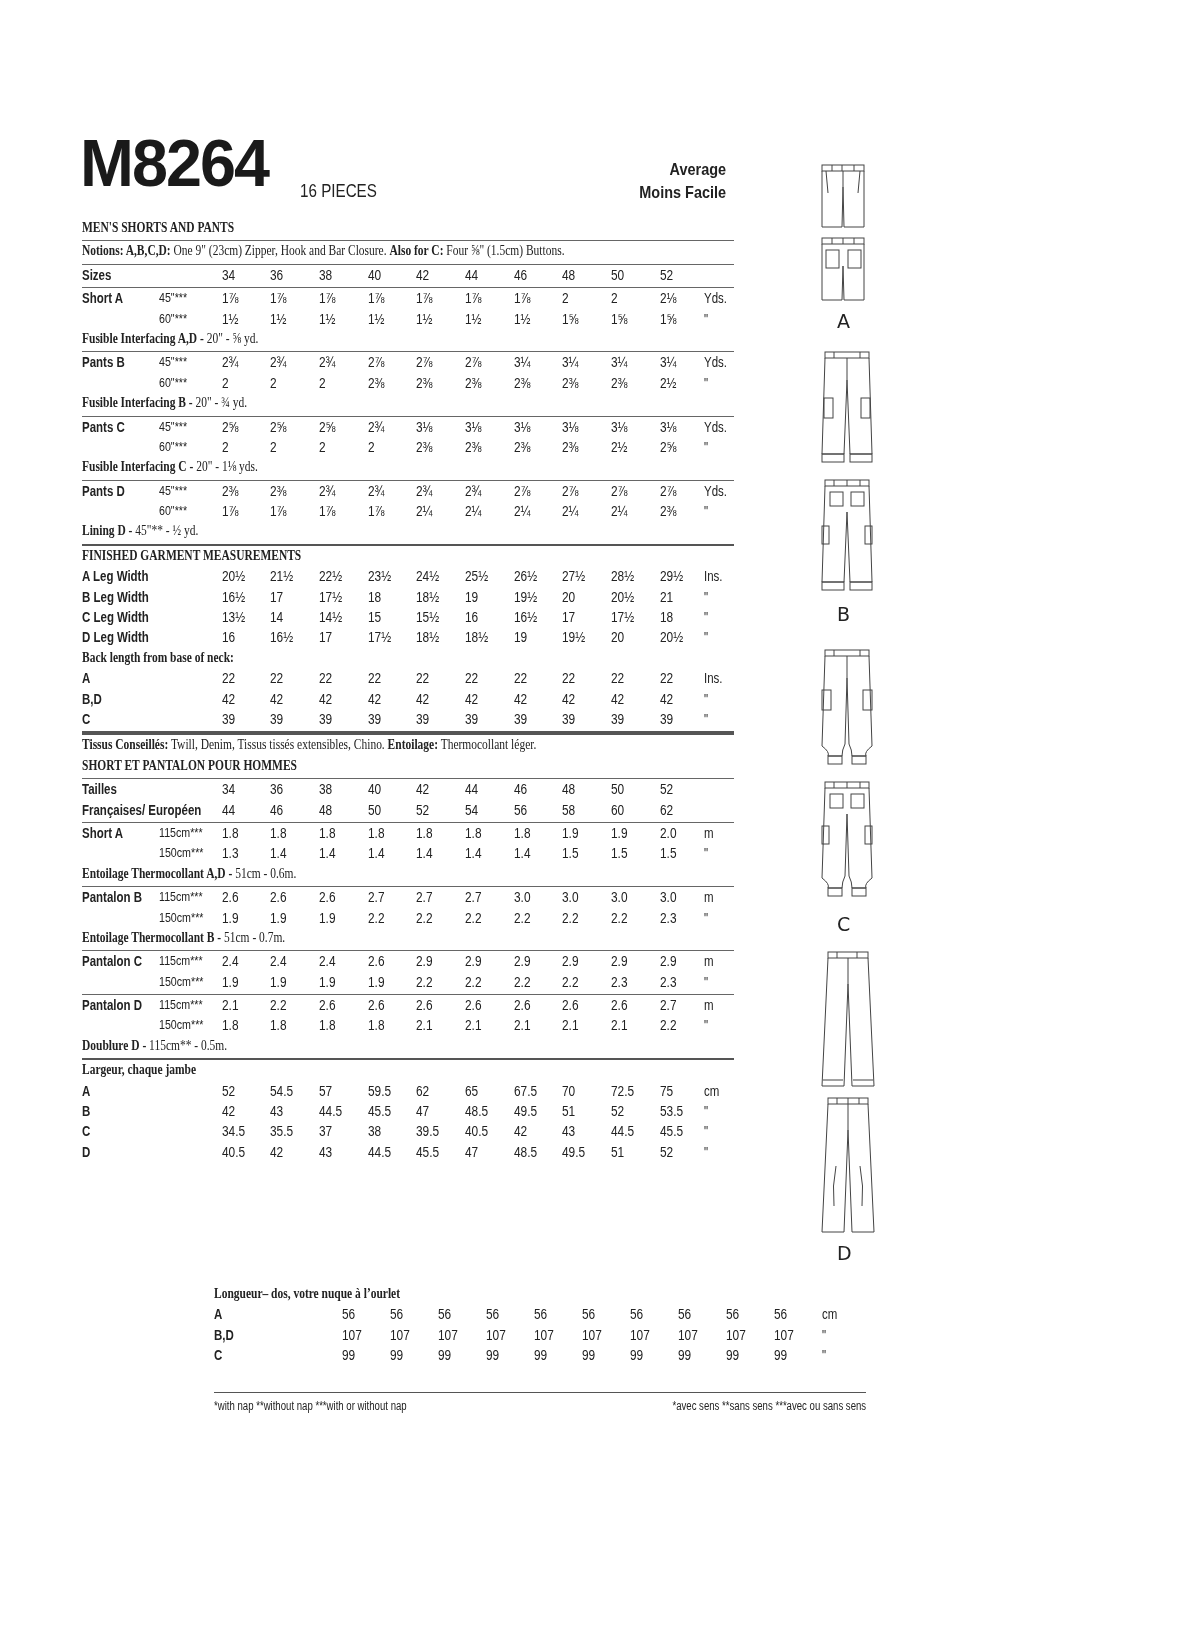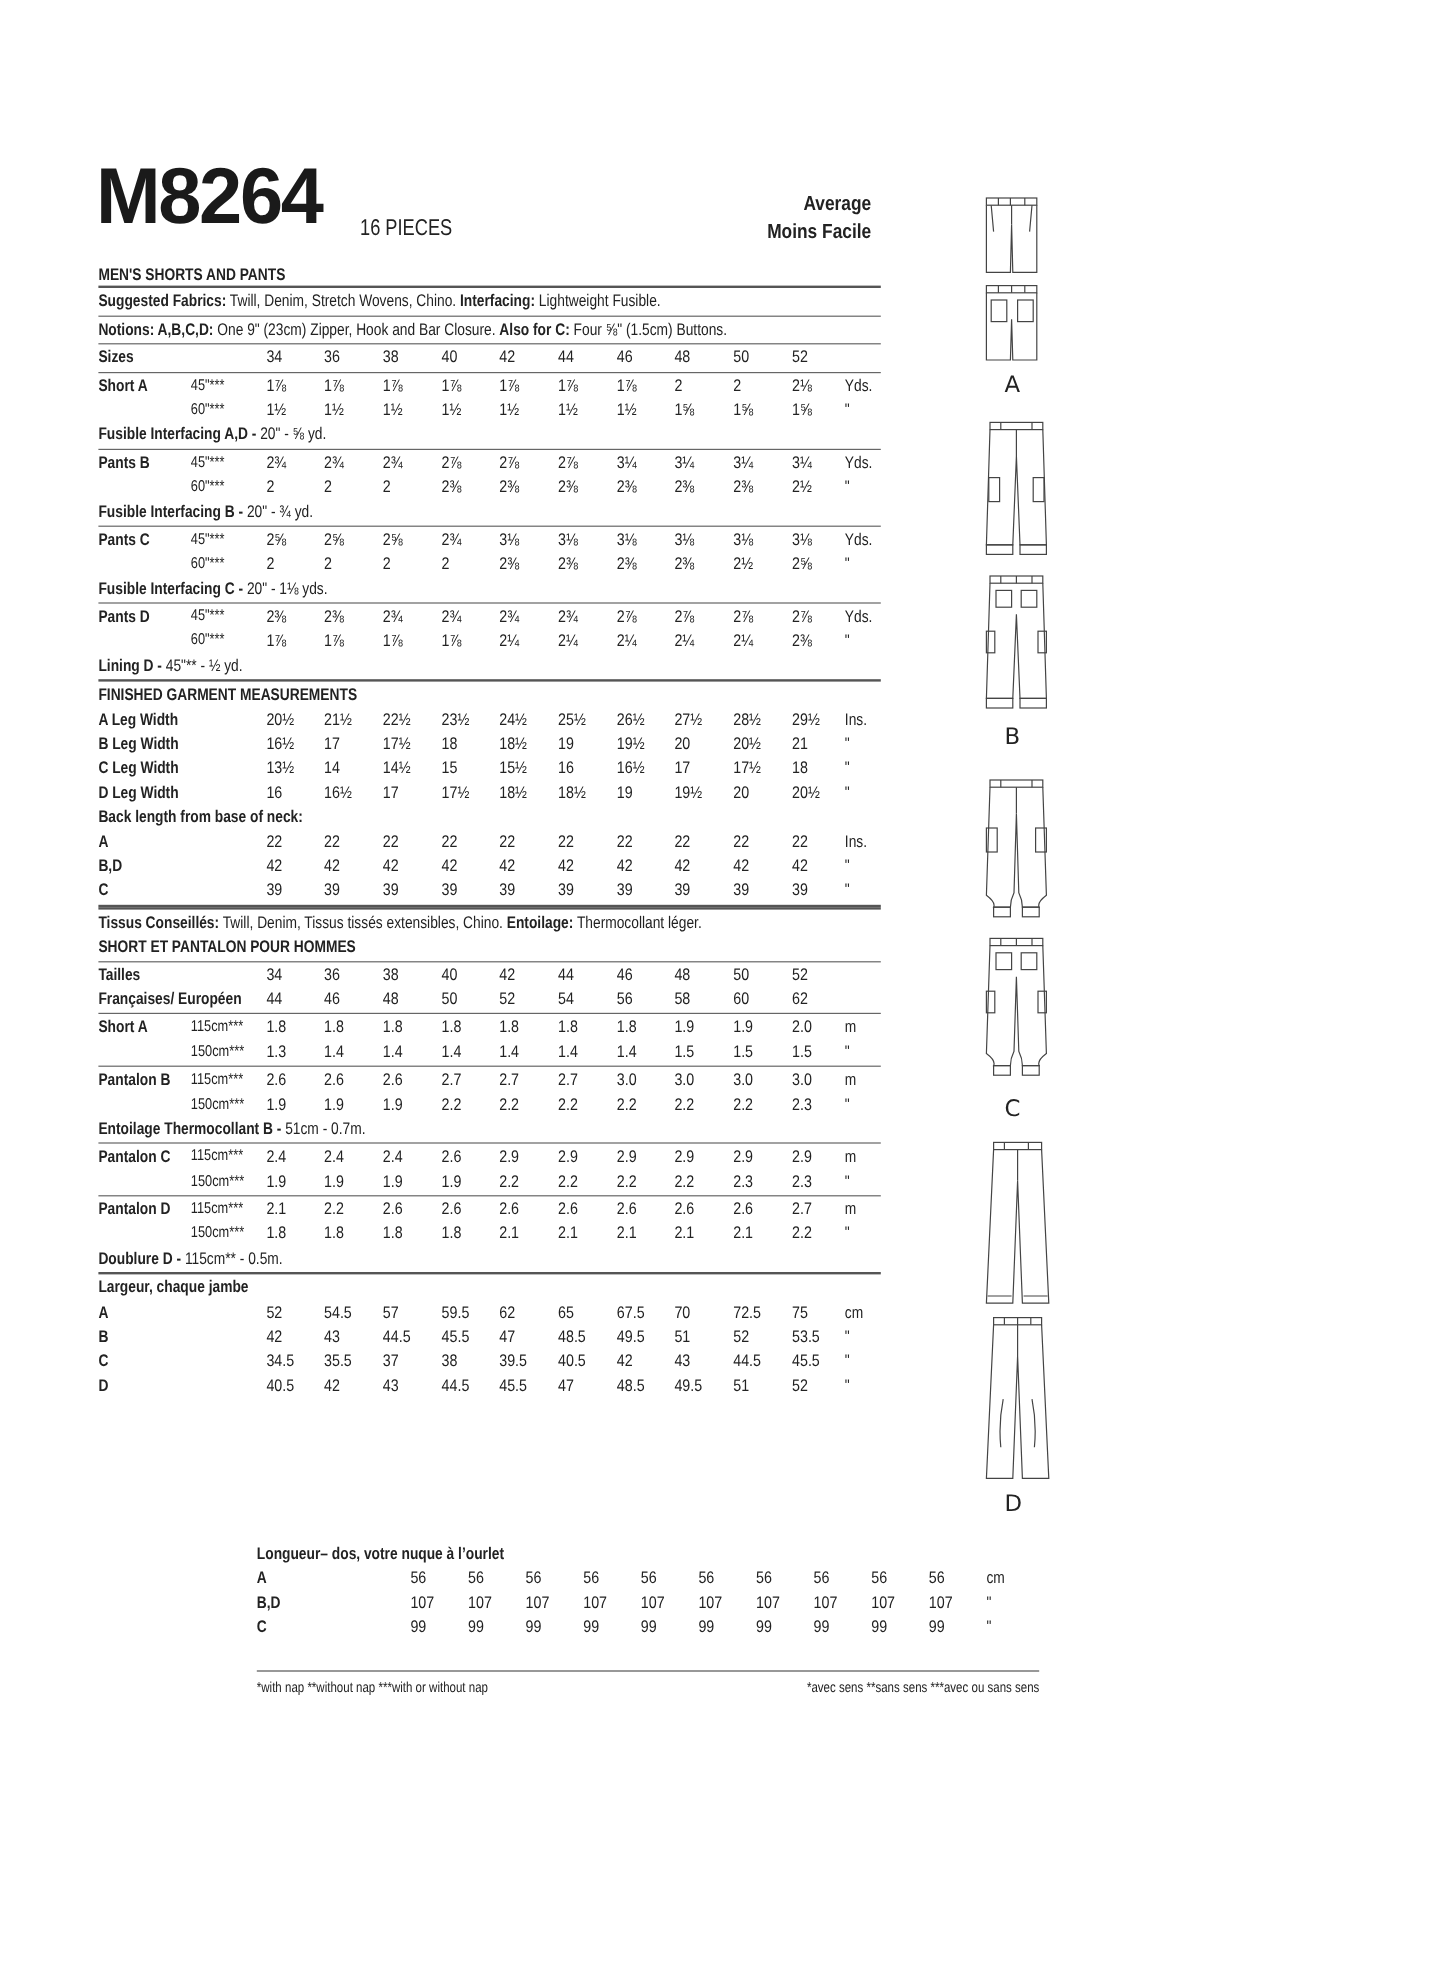--- a/index.html
+++ b/index.html
@@ -4,21 +4,21 @@
 <style>
   html, body { margin: 0; padding: 0; background: #ffffff; }
   body { width: 1200px; height: 1650px; position: relative; font-family: "Liberation Sans", sans-serif; color: #222; overflow: hidden; }
   .page { position: absolute; left: 4px; top: 0; width: 1200px; height: 1623px; }
 
   .title-num { position: absolute; left: 76px; top: 130px; font-family: "Liberation Sans", sans-serif; font-weight: 700; font-size: 66px; letter-spacing: -2px; color: #1a1a1a; line-height: 1; transform: scaleX(0.98); transform-origin: left; }
   .pieces { position: absolute; left: 296px; top: 180px; font-size: 19px; transform: scaleX(0.8); transform-origin: left; color: #222; }
   .difficulty { position: absolute; right: 478px; top: 158px; text-align: right; font-weight: 700; font-size: 17px; line-height: 23px; transform: scaleX(0.85); transform-origin: right; }
 
   .doc { position: absolute; left: 78px; top: 218px; width: 652px; }
-  .t { font-size: 14px; line-height: 20.4px; height: 20.4px; white-space: nowrap; position: relative; }
+  .t { font-size: 14px; line-height: 20.4px; height: 20.4px; white-space: nowrap; position: relative; font-family: Liberation Serif, serif; }
   .cond { transform: scaleX(0.82); transform-origin: left; display: inline-block; }
   .b { font-weight: 700; }
   .rule { border-top: 2px solid #555; }
   .thin { border-top: 1.5px solid #666; }
   .row { position: relative; height: 20.4px; font-size: 14px; line-height: 20.4px; white-space: nowrap; }
   .row .lbl { position: absolute; left: 0; font-weight: 700; transform: scaleX(0.82); transform-origin: left; }
   .row .sub { position: absolute; left: 77px; transform: scaleX(0.82); transform-origin: left; font-size: 13px; }
   .row .v { position: absolute; width: 40px; transform: scaleX(0.85); transform-origin: left; }
   .row .u { position: absolute; left: 622px; transform: scaleX(0.82); transform-origin: left; }
 
@@ -38,21 +38,20 @@
 <div class="page">
   <div class="title-num">M8264</div>
   <div class="pieces">16 PIECES</div>
   <div class="difficulty">
     <div>Average</div>
     <div>Moins Facile</div>
   </div>
 
   <div class="doc" id="doc">
       <div class="t b"><span class="cond">MEN'S SHORTS AND PANTS</span></div>
-      <div class="t rule"><span class="cond"><b>Suggested Fabrics:</b><span> Twill, Denim, Stretch Wovens, Chino. </span><b>Interfacing:</b><span> Lightweight Fusible.</span></span></div>
       <div class="t thin" style="margin-top:2px"><span class="cond"><b>Notions: A,B,C,D:</b><span> One 9" (23cm) Zipper, Hook and Bar Closure. </span><b>Also for C:</b><span> Four ⅝" (1.5cm) Buttons.</span></span></div>
       <div class="thin" style="margin-top:2px"></div>
       <div class="row">
         <span class="lbl">Sizes</span>
         <span class="v" style="left:140px">34</span>
         <span class="v" style="left:188px">36</span>
         <span class="v" style="left:237px">38</span>
         <span class="v" style="left:286px">40</span>
         <span class="v" style="left:334px">42</span>
         <span class="v" style="left:383px">44</span>
@@ -339,20 +338,21 @@
         <span class="v" style="left:237px">1.4</span>
         <span class="v" style="left:286px">1.4</span>
         <span class="v" style="left:334px">1.4</span>
         <span class="v" style="left:383px">1.4</span>
         <span class="v" style="left:432px">1.4</span>
         <span class="v" style="left:480px">1.5</span>
         <span class="v" style="left:529px">1.5</span>
         <span class="v" style="left:578px">1.5</span>
         <span class="u">"</span>
       </div>
+      <div class="t"><span class="cond"><b>Entoilage Thermocollant A,D - </b><span>51cm - 0.6m.</span></span></div>
       <div class="thin" style="margin-top:2px"></div>
       <div class="row">
         <span class="lbl">Pantalon B</span>
         <span class="sub">115cm***</span>
         <span class="v" style="left:140px">2.6</span>
         <span class="v" style="left:188px">2.6</span>
         <span class="v" style="left:237px">2.6</span>
         <span class="v" style="left:286px">2.7</span>
         <span class="v" style="left:334px">2.7</span>
         <span class="v" style="left:383px">2.7</span>

